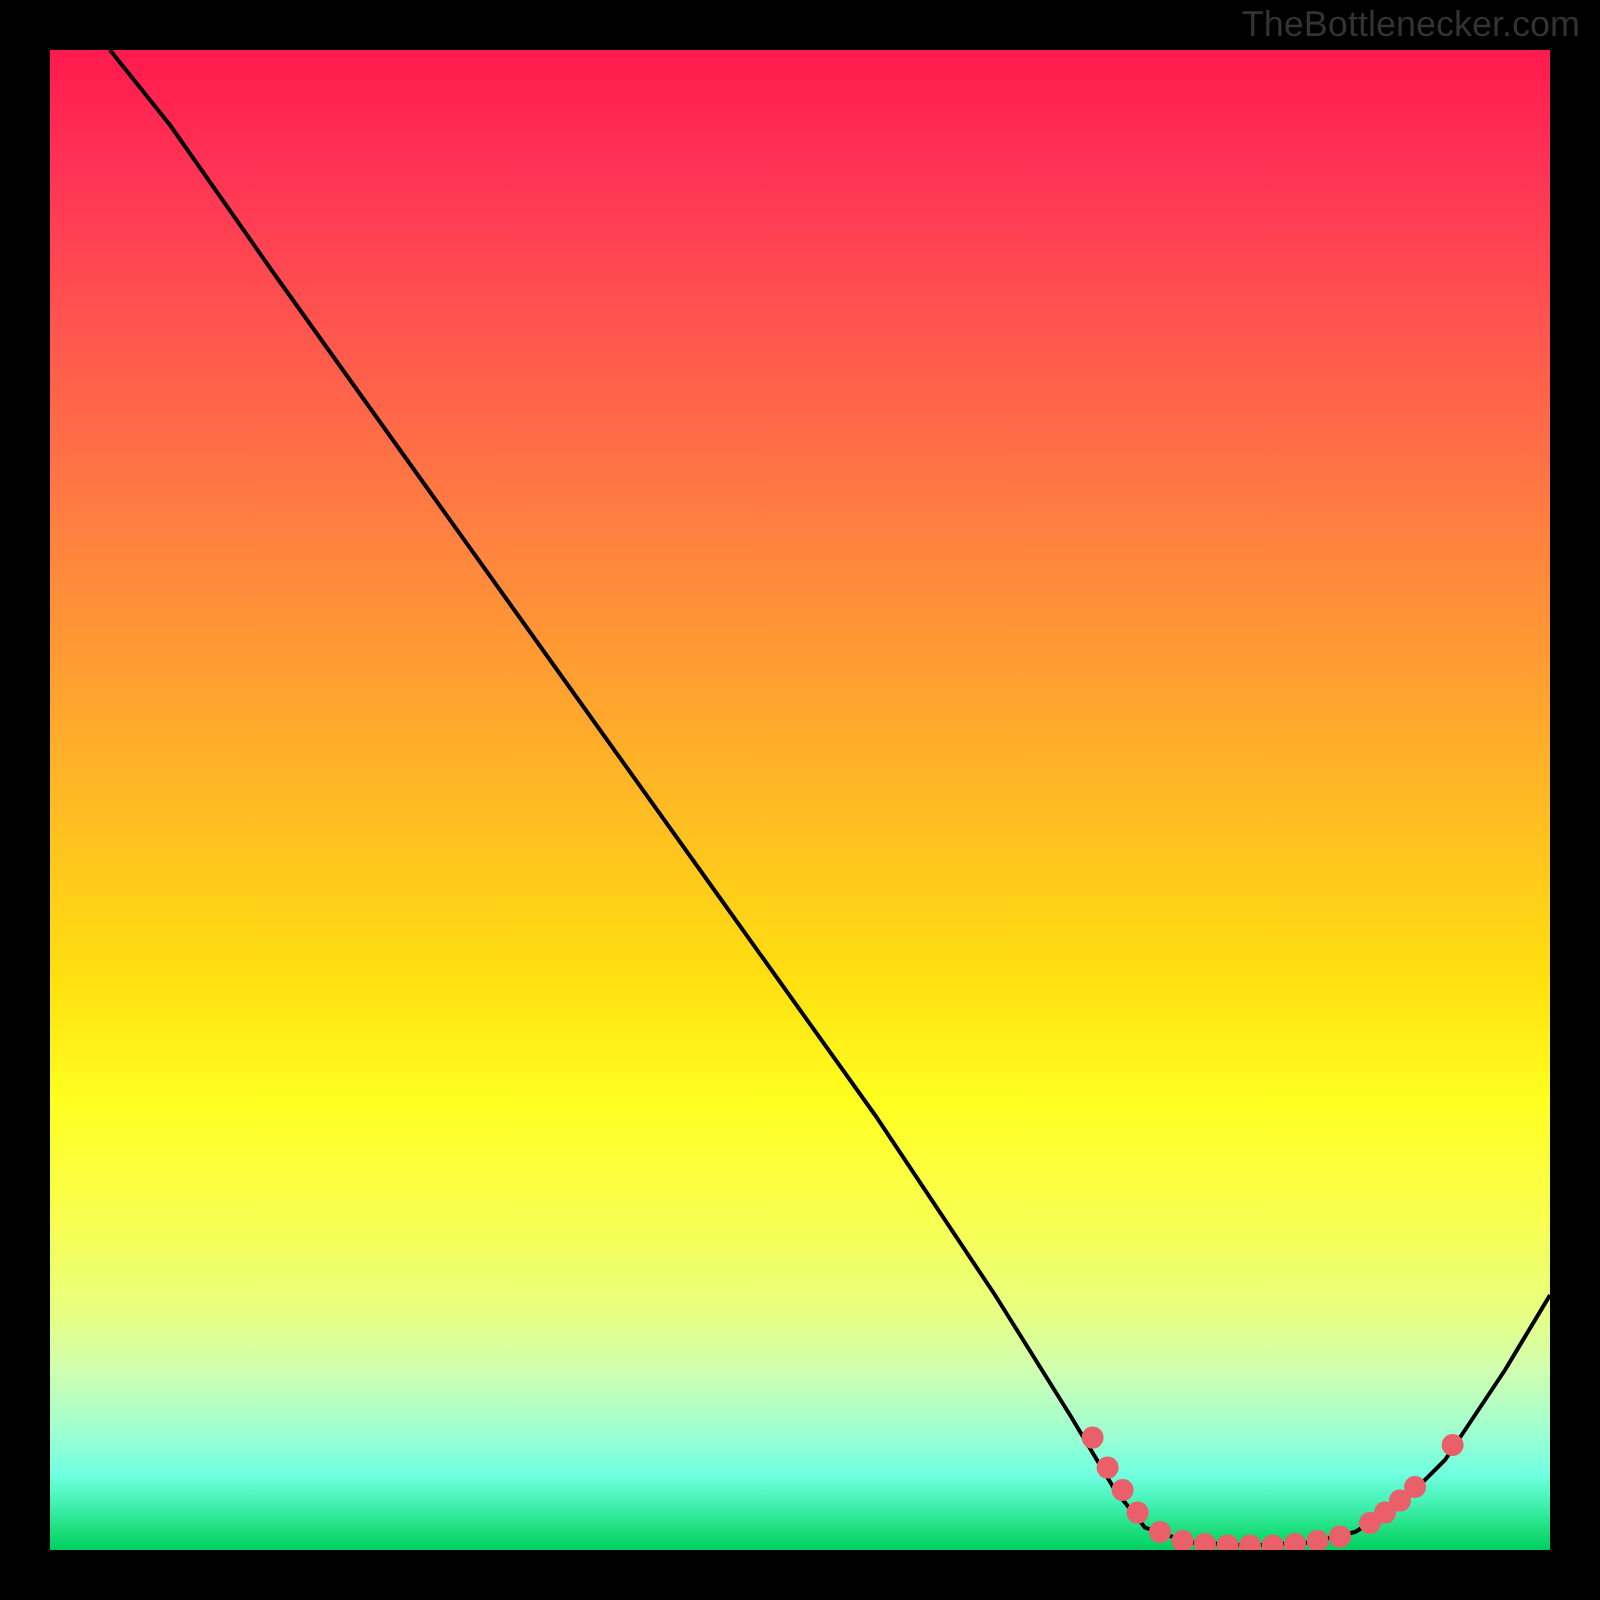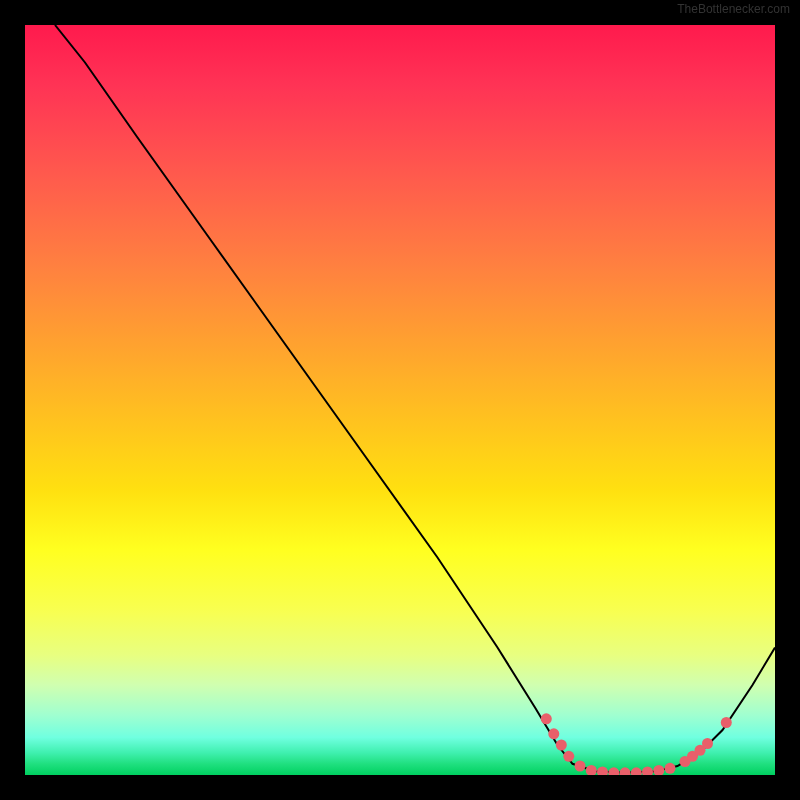--- a/index.html
+++ b/index.html
@@ -8,21 +8,21 @@
     height: 800px;
     background: #000;
     position: relative;
     font-family: Arial, sans-serif;
   }
   .attribution {
     position: absolute;
     top: 2px;
     right: 10px;
     color: #333;
-    font-size: 12px;
+    font-size: 18px;
     z-index: 10;
   }
   .plot-area {
     position: absolute;
     left: 25px;
     top: 25px;
     width: 750px;
     height: 750px;
     background: linear-gradient(to bottom,
       #ff1a4d 0%,

